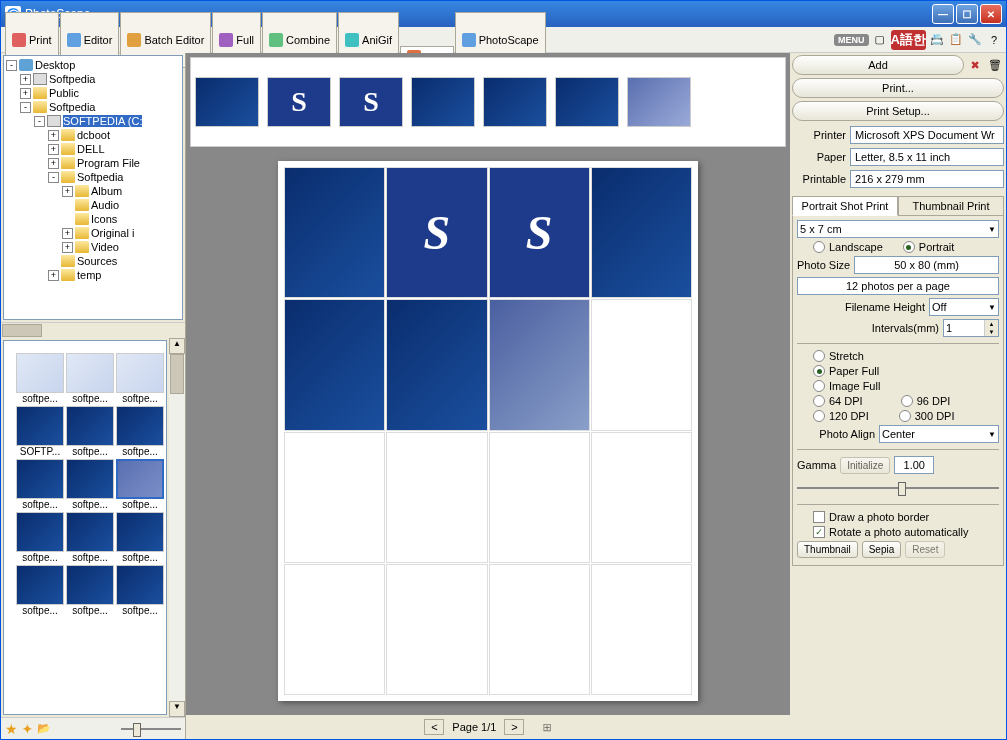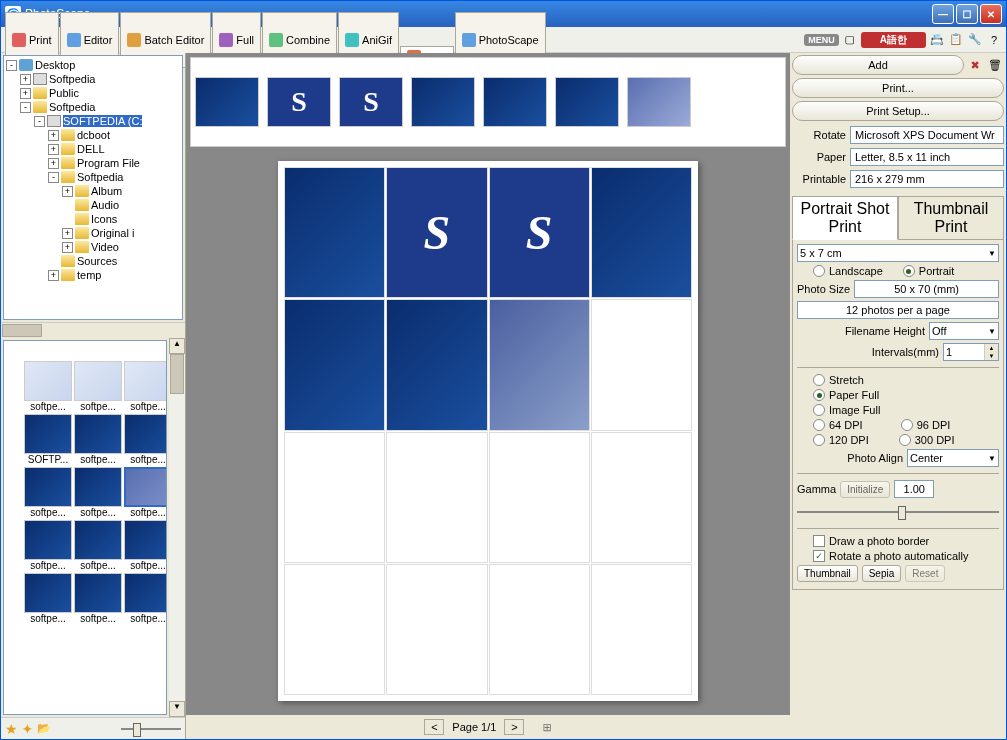--- a/index.html
+++ b/index.html
@@ -25,21 +25,21 @@
 .tree-node { white-space: nowrap; padding: 1px 0; display: flex; align-items: center; }
 .tree-toggle { width: 11px; height: 11px; border: 1px solid #888; display: inline-flex; align-items: center; justify-content: center; font-size: 9px; margin-right: 2px; cursor: pointer; line-height: 1; }
 .tree-icon { width: 14px; height: 12px; display: inline-block; margin-right: 2px; }
 .folder-icon { background: linear-gradient(#fce89f,#e8b834); border-radius: 1px; }
 .drive-icon { background: #ddd; border: 1px solid #888; }
 .desktop-icon { background: #5fa3d6; border-radius: 2px; }
 .tree-label { cursor: pointer; }
 .tree-label.sel { background: #316ac5; color: white; }
 .hscroll { height: 16px; background: #ece9d8; border-top: 1px solid #ccc; display: flex; }
 .hscroll-thumb { width: 40px; background: #cdc7b8; border: 1px solid #aca899; margin: 1px; }
-.thumbs { flex: 1; background: #fff; border: 1px solid #7f9db9; margin: 2px; overflow: auto; padding: 20px; }
+.thumbs { flex: 1; background: #fff; border: 1px solid #7f9db9; margin: 2px; overflow: auto; padding: 12px; }
 .thumb-grid { display: grid; grid-template-columns: repeat(3, 1fr); gap: 2px; }
 .thumb-item { display: flex; flex-direction: column; align-items: center; }
 .thumb-img { width: 48px; height: 40px; background: linear-gradient(135deg,#0a2d6e,#1a4f9e); border: 1px solid #ccc; cursor: pointer; }
 .thumb-img.light { background: linear-gradient(135deg,#e0e8f5,#c8d5ee); }
 .thumb-img.sel { border: 2px solid #316ac5; }
 .thumb-img.faded { background: linear-gradient(135deg,#5a6fb0,#7a8fc8); }
 .thumb-label { font-size: 10px; overflow: hidden; text-overflow: ellipsis; max-width: 50px; white-space: nowrap; }
 .bottom-strip { height: 22px; background: #f0f0ea; border-top: 1px solid #ccc; display: flex; align-items: center; padding: 0 4px; gap: 4px; }
 .star-icon { color: #e8a020; font-size: 14px; }
 .middle-panel { flex: 1; display: flex; flex-direction: column; background: #888; }
@@ -59,21 +59,21 @@
 .nav-btn { width: 20px; height: 16px; border: 1px solid #aca899; background: #ece9d8; cursor: pointer; display: flex; align-items: center; justify-content: center; }
 .right-panel { width: 216px; display: flex; flex-direction: column; background: #ece9d8; padding: 2px; overflow: auto; }
 .btn { background: linear-gradient(#fefefe,#e8e6d8); border: 1px solid #aca899; border-radius: 10px; padding: 3px 8px; cursor: pointer; text-align: center; }
 .btn-row { display: flex; gap: 2px; align-items: center; margin-bottom: 3px; }
 .btn-row .btn { flex: 1; }
 .icon-btn { width: 18px; height: 18px; display: flex; align-items: center; justify-content: center; cursor: pointer; }
 .info-row { display: flex; margin: 2px 0; align-items: center; }
 .info-label { width: 58px; text-align: right; padding-right: 4px; }
 .info-val { flex: 1; background: #fff; border: 1px solid #7f9db9; padding: 2px 4px; overflow: hidden; white-space: nowrap; }
 .prop-tabs { display: flex; margin-top: 6px; }
-.prop-tab { flex: 1; padding: 3px 4px; border: 1px solid #aca899; background: #ece9d8; cursor: pointer; text-align: center; font-size: 16px; }
+.prop-tab { flex: 1; padding: 3px 4px; border: 1px solid #aca899; background: #ece9d8; cursor: pointer; text-align: center; font-size: 11px; }
 .prop-tab.active { background: #fff; border-bottom: 1px solid #fff; z-index: 1; }
 .prop-body { border: 1px solid #aca899; border-top: none; padding: 4px; background: #ece9d8; }
 .select { width: 100%; border: 1px solid #7f9db9; background: #fff; padding: 2px; cursor: pointer; display: flex; justify-content: space-between; align-items: center; }
 .select::after { content: "▼"; font-size: 8px; }
 .radio-row { display: flex; align-items: center; gap: 4px; margin: 3px 16px; }
 .radio { width: 12px; height: 12px; border-radius: 50%; border: 1px solid #888; background: #fff; display: inline-flex; align-items: center; justify-content: center; cursor: pointer; }
 .radio.checked::after { content: ""; width: 5px; height: 5px; border-radius: 50%; background: #2a6021; }
 .check { width: 12px; height: 12px; border: 1px solid #888; background: #fff; display: inline-flex; align-items: center; justify-content: center; cursor: pointer; font-size: 9px; color: #2a6021; }
 .field-row { display: flex; align-items: center; margin: 3px 0; gap: 4px; }
 .field-label { text-align: right; flex: 0 0 auto; }
@@ -85,21 +85,21 @@
 .hr { border-top: 1px solid #aca899; margin: 6px 0; }
 .small-btn { background: linear-gradient(#fefefe,#e8e6d8); border: 1px solid #aca899; border-radius: 3px; padding: 2px 6px; font-size: 10px; cursor: pointer; }
 .slider { height: 20px; position: relative; margin: 4px 0; }
 .slider-track { position: absolute; top: 9px; left: 0; right: 0; height: 2px; background: #888; }
 .slider-thumb { position: absolute; top: 4px; left: 50%; width: 8px; height: 14px; background: #ece9d8; border: 1px solid #666; cursor: pointer; }
 .vscroll { width: 16px; background: #ece9d8; display: flex; flex-direction: column; }
 .vscroll-btn { height: 16px; border: 1px solid #aca899; background: #ece9d8; text-align: center; font-size: 8px; cursor: pointer; }
 .vscroll-track { flex: 1; background: #f0f0ea; position: relative; }
 .vscroll-thumb { position: absolute; top: 0; left: 1px; right: 1px; height: 40px; background: #cdc7b8; border: 1px solid #aca899; }
 .menu-badge { background: #888; color: white; border-radius: 3px; padding: 1px 4px; font-size: 9px; font-weight: bold; }
-.lang-badge { background: #c03030; color: white; border-radius: 3px; padding: 1px 19px; font-size: 10px; font-weight: bold; }
+.lang-badge { background: #c03030; color: white; border-radius: 3px; padding: 1px 0; font-size: 13px; font-weight: bold; }
 </style>
 </head>
 <body>
 
 <div class="window">
   <div class="titlebar">
     <div class="icon">🌀</div>
     <div class="title">PhotoScape</div>
     <div class="winbtns">
       <div class="winbtn min">—</div>
@@ -377,21 +377,21 @@
         <span class="icon-btn">🗑</span>
       </div>
       <div class="btn-row">
           <div class="btn">Print...</div>
         </div>
       <div class="btn-row">
           <div class="btn">Print Setup...</div>
         </div>
 
       <div class="info-row">
-          <div class="info-label">Rotate</div>
+          <div class="info-label">Printer</div>
           <div class="info-val">Microsoft XPS Document Wr</div>
         </div>
       <div class="info-row">
           <div class="info-label">Paper</div>
           <div class="info-val">Letter, 8.5 x 11 inch</div>
         </div>
       <div class="info-row">
           <div class="info-label">Printable</div>
           <div class="info-val">216 x 279 mm</div>
         </div>
@@ -406,21 +406,21 @@
           </div>
         <div class="radio-row">
           <span class="radio"></span>
             <span>Landscape</span>
           <span style="width:12px"></span>
           <span class="radio checked"></span>
             <span>Portrait</span>
         </div>
         <div class="field-row">
             <span class="field-label">Photo Size</span>
-            <span class="text-input" style="flex:1;text-align:center">50 x 70 (mm)</span>
+            <span class="text-input" style="flex:1;text-align:center">50 x 80 (mm)</span>
           </div>
         <div class="field-row" style="justify-content:flex-end">
             <span class="text-input" style="flex:1;text-align:center">12 photos per a page</span>
           </div>
         <div class="field-row">
             <span class="field-label" style="flex:1">Filename Height</span>
             <div class="select" style="width:70px">
               <span>Off</span>
             </div>
           </div>
@@ -457,21 +457,21 @@
         </div>
         <div class="radio-row">
           <span class="radio"></span>
             <span>120 DPI</span>
           <span style="width:22px"></span>
           <span class="radio"></span>
             <span>300 DPI</span>
         </div>
         <div class="field-row">
             <span class="field-label" style="flex:1;">Photo Align</span>
-            <div class="select" style="width:92px">
+            <div class="select" style="width:120px">
               <span>Center</span>
             </div>
           </div>
 
         <div class="hr"></div>
         <div class="field-row">
           <span>Gamma</span>
           <span class="small-btn" style="opacity:0.6">Initialize</span>
           <span class="text-input" style="width:40px;text-align:center">1.00</span>
         </div>

